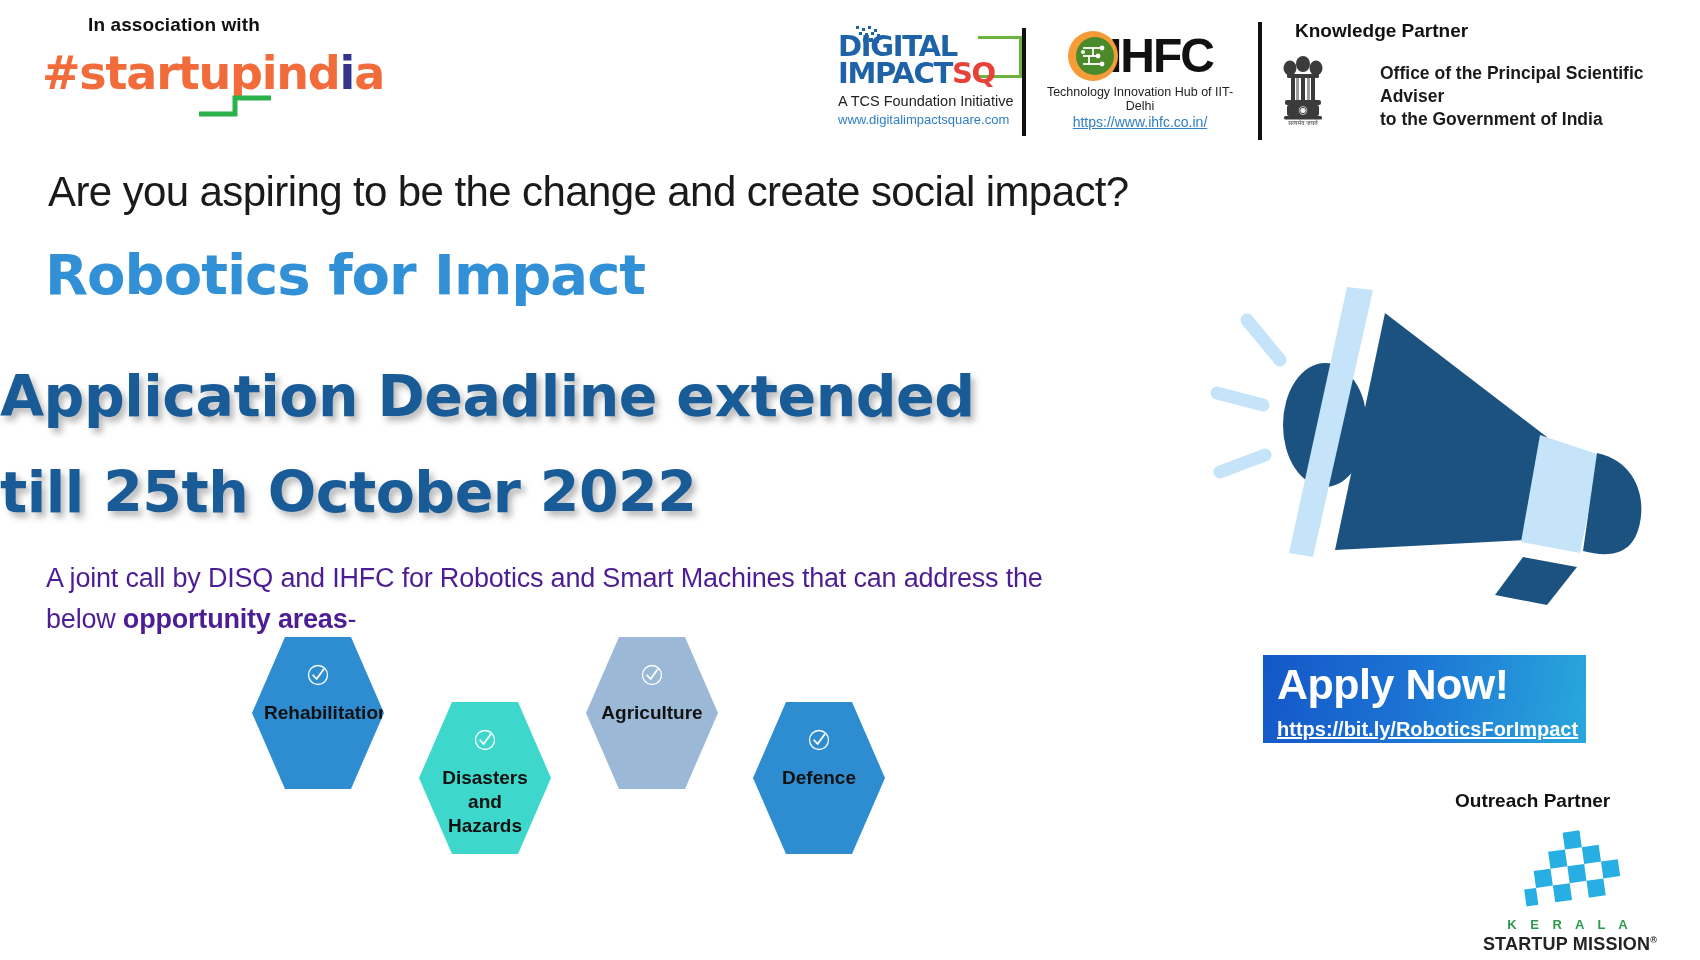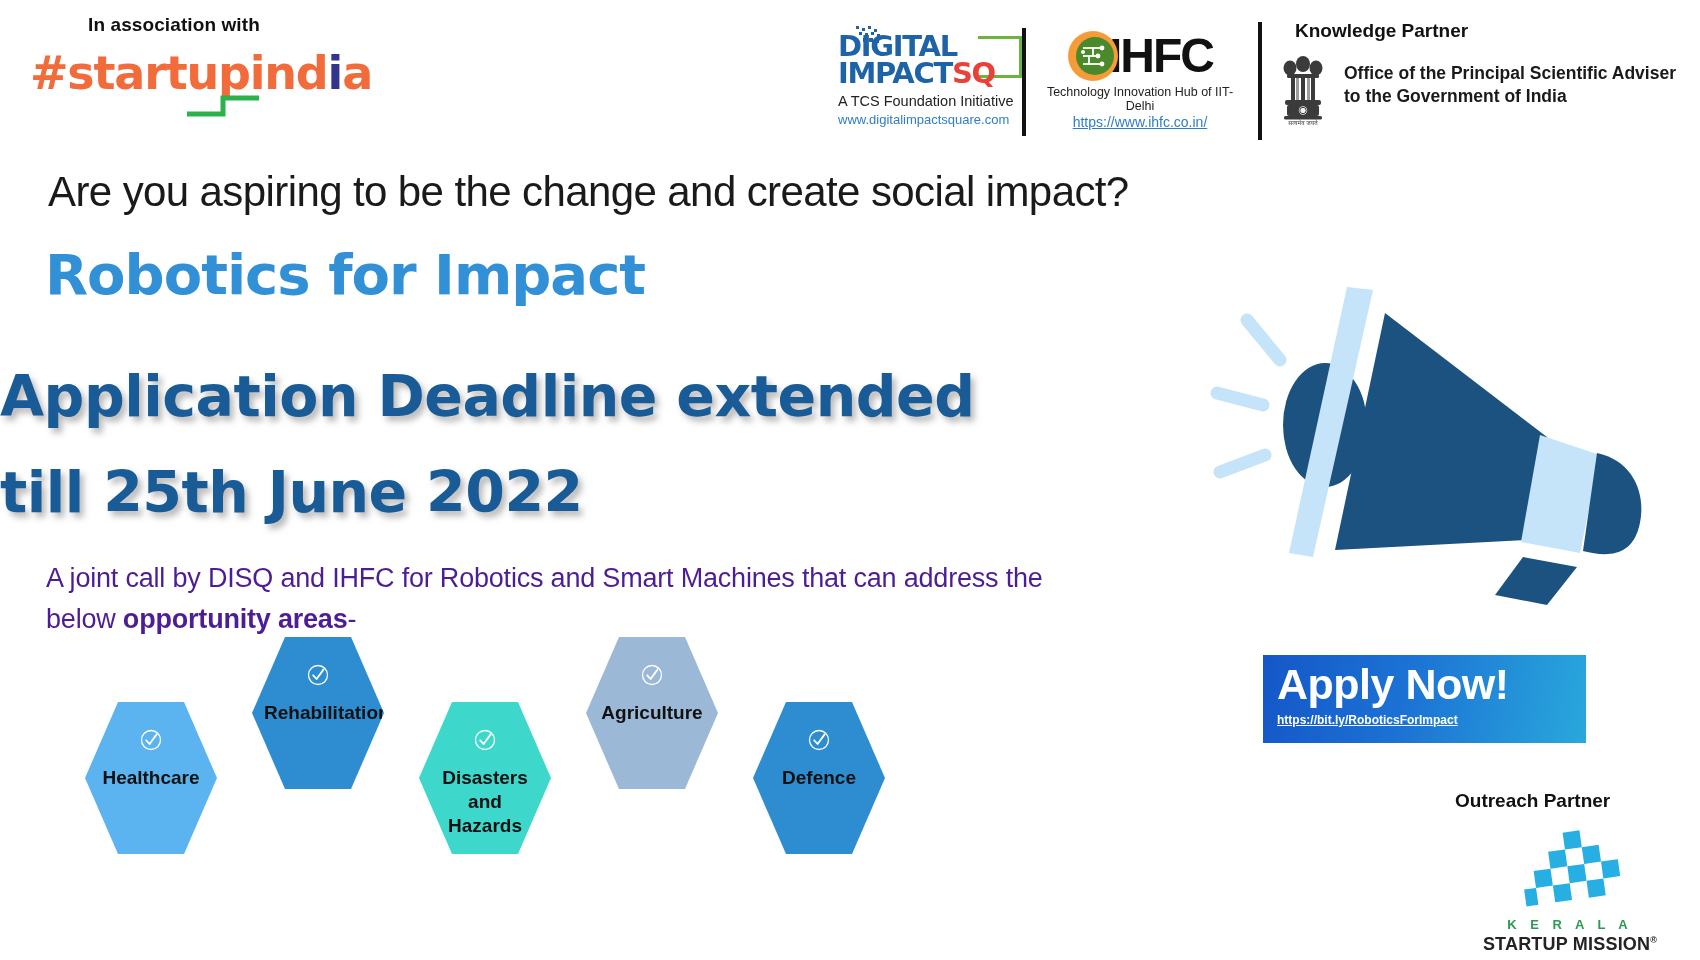--- a/index.html
+++ b/index.html
@@ -12,21 +12,21 @@
   }
   .poster { position: relative; width: 1700px; height: 960px; background: #fff; }
 
   
   .assoc-label {
     position: absolute; left: 88px; top: 14px;
     font-size: 19px; font-weight: bold; color: #111;
     letter-spacing: .1px;
   }
   .startup-india {
-    position: absolute; left: 30px; top: 48px;
+    position: absolute; left: 42px; top: 48px;
     width: 290px; height: 62px; text-align: right;
   }
   .si-text {
     font-size: 46px; font-weight: bold; color: #F26B3A;
     letter-spacing: -1.2px; line-height: 50px;
     font-family: "DejaVu Sans", sans-serif;
   }
   .si-i { color: #33348E; }
 
   
@@ -58,21 +58,21 @@
   .ihfc-word {
     font-size: 48px; font-weight: bold; color: #111; line-height: 48px;
     letter-spacing: -2px; margin-left: -10px;
     font-family: "Liberation Sans", sans-serif;
   }
   .ihfc-sub { font-size: 12.5px; color: #222; margin-top: 3px; }
   .ihfc-url { font-size: 14px; color: #2E7EC4; margin-top: 1px; text-decoration: underline; }
 
   
   .kp-title { position: absolute; left: 1295px; top: 20px; font-size: 19px; font-weight: bold; color: #111; }
-  .kp-body { position: absolute; left: 1280px; top: 52px; display: flex; align-items: flex-start; }
+  .kp-body { position: absolute; left: 1280px; top: 52px; display: flex; align-items: flex-start; gap: 36px; }
   .emblem { width: 46px; height: 74px; position: relative; flex: 0 0 46px; }
   .kp-text { font-size: 17.5px; font-weight: bold; color: #1a1a1a; line-height: 23px; margin-left: 18px; margin-top: 10px; }
 
   
   .tagline {
     position: absolute; left: 48px; top: 168px;
     font-size: 42px; color: #1a1a1a; font-weight: normal;
     font-family: "Liberation Sans", sans-serif;
     letter-spacing: -.6px;
   }
@@ -120,22 +120,22 @@
     position: absolute; left: 1263px; top: 655px;
     width: 323px; height: 88px;
     background: linear-gradient(100deg, #1457C8 0%, #1C73D4 45%, #29A8DC 100%);
     padding: 6px 0 0 14px;
   }
   .apply-title {
     font-size: 43px; font-weight: bold; color: #fff; line-height: 46px;
     letter-spacing: -.5px; font-family: "Liberation Sans", sans-serif;
   }
   .apply-url {
-    font-size: 12px; font-weight: bold; color: #fff;
-    text-decoration: underline; line-height: 24px; margin-top: 1px;
+    font-size: 20px; font-weight: bold; color: #fff;
+    text-decoration: underline; line-height: 24px; margin-top: 10px;
     font-family: "Liberation Sans", sans-serif;
   }
 
   .outreach-title {
     position: absolute; left: 1455px; top: 790px;
     font-size: 19px; font-weight: bold; color: #111;
   }
   .ksm { position: absolute; left: 1480px; top: 828px; width: 180px; text-align: center; }
   .ksm-mark { width: 120px; height: 86px; margin: 0 auto; }
   .ksm-kerala {
@@ -254,34 +254,27 @@
     <div class="kp-text">
       <div>Office of the Principal Scientific Adviser</div>
       <div>to the Government of India</div>
     </div>
   </div>
 
   <div class="tagline">Are you aspiring to be the change and create social impact?</div>
   <div class="title">Robotics for Impact</div>
   <div class="deadline">
     <div>Application Deadline extended</div>
-    <div>till 25th June 2022</div>
+    <div>till 25th October 2022</div>
   </div>
   <div class="blurb">
     <span>A joint call by DISQ and IHFC for Robotics and Smart Machines that can address the below </span><b>opportunity areas</b><span>-</span>
   </div>
 
   <div class="hexwrap" id="hexwrap">
-      <div class="hex" style="background: rgb(91, 180, 240); left: 85px; top: 62px;">
-        <div class="hex-icon"><svg viewBox="0 0 24 24" width="24" height="24">
-            <circle cx="12" cy="12" r="9.5" fill="none" stroke="#ffffff" stroke-width="1.3"></circle>
-            <path d="M7.2 12.3 L10.6 16 L17.6 6.4" fill="none" stroke="#ffffff" stroke-width="1.8" stroke-linecap="round" stroke-linejoin="round"></path>
-          </svg></div>
-        <div class="hex-label">Healthcare</div>
-      </div>
       <div class="hex" style="background: rgb(46, 141, 209); left: 252px; top: -3px;">
         <div class="hex-icon"><svg viewBox="0 0 24 24" width="24" height="24">
             <circle cx="12" cy="12" r="9.5" fill="none" stroke="#ffffff" stroke-width="1.3"></circle>
             <path d="M7.2 12.3 L10.6 16 L17.6 6.4" fill="none" stroke="#ffffff" stroke-width="1.8" stroke-linecap="round" stroke-linejoin="round"></path>
           </svg></div>
         <div class="hex-label">Rehabilitation</div>
       </div>
       <div class="hex" style="background: rgb(61, 216, 203); left: 419px; top: 62px;">
         <div class="hex-icon"><svg viewBox="0 0 24 24" width="24" height="24">
             <circle cx="12" cy="12" r="9.5" fill="none" stroke="#ffffff" stroke-width="1.3"></circle>

